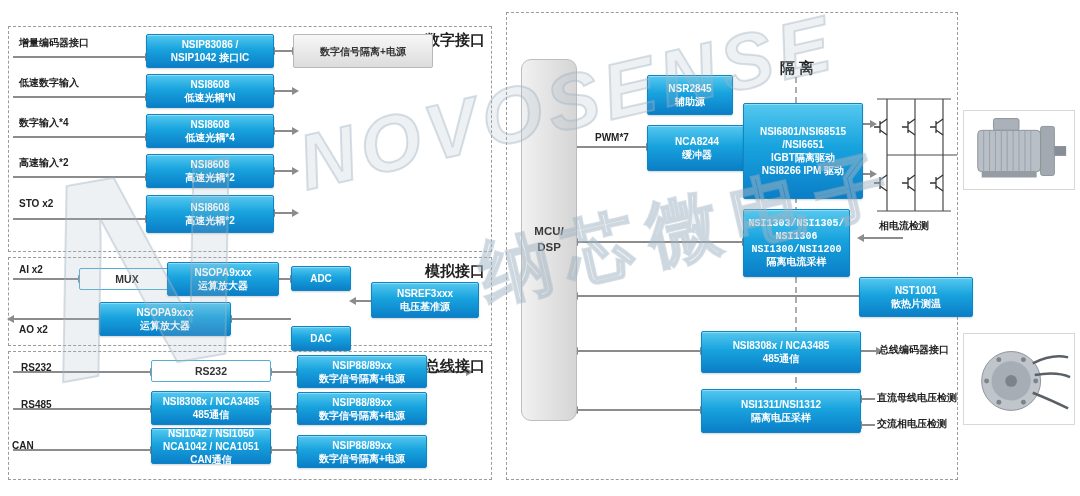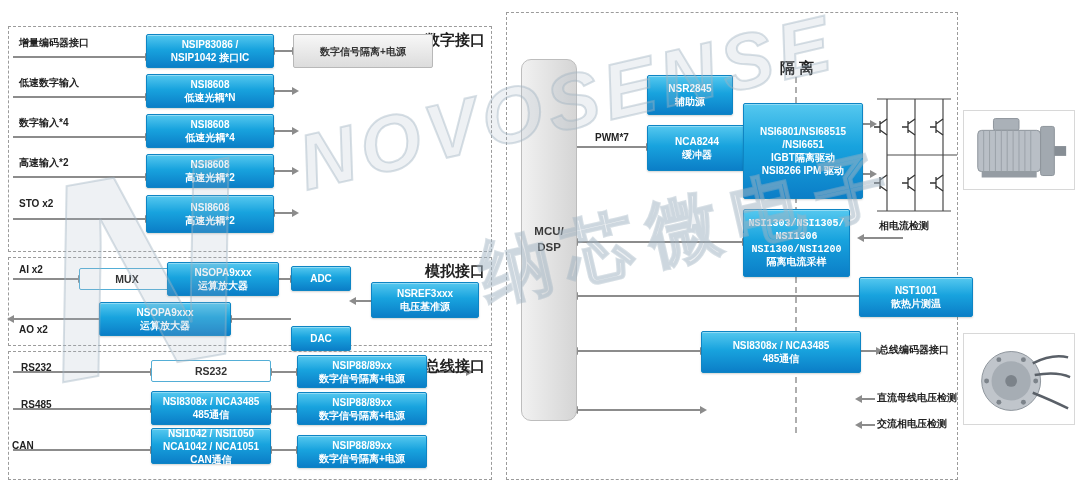--- a/index.html
+++ b/index.html
@@ -185,20 +185,22 @@
     <div class="bb" style="left:352px;top:264px;width:114px;height:40px;">NST1001
 散热片测温</div>
     <div class="ar l" style="left:70px;top:282px;width:282px;"></div>
 
     <div class="bb" style="left:194px;top:318px;width:160px;height:42px;">NSI8308x / NCA3485
 485通信</div>
     <div class="ar l r" style="left:70px;top:337px;width:124px;"></div>
     <div class="ar r" style="left:354px;top:337px;width:16px;"></div>
     <div class="lbl" style="left:372px;top:330px;">总线编码器接口</div>
 
+    <div class="bb" style="left:194px;top:376px;width:160px;height:44px;">NSI1311/NSI1312
+隔离电压采样</div>
     <div class="ar l r" style="left:70px;top:396px;width:124px;"></div>
     <div class="ar l" style="left:354px;top:385px;width:14px;"></div>
     <div class="lbl" style="left:370px;top:378px;">直流母线电压检测</div>
     <div class="ar l" style="left:354px;top:411px;width:14px;"></div>
     <div class="lbl" style="left:370px;top:404px;">交流相电压检测</div>
   </div>
 
   <div class="photo" style="left:963px;top:110px;width:112px;height:80px;">
     <svg viewBox="0 0 112 80" width="112" height="80">
       <rect x="30" y="8" width="26" height="12" rx="2" fill="#aab1b8" stroke="#8d949b"></rect>

